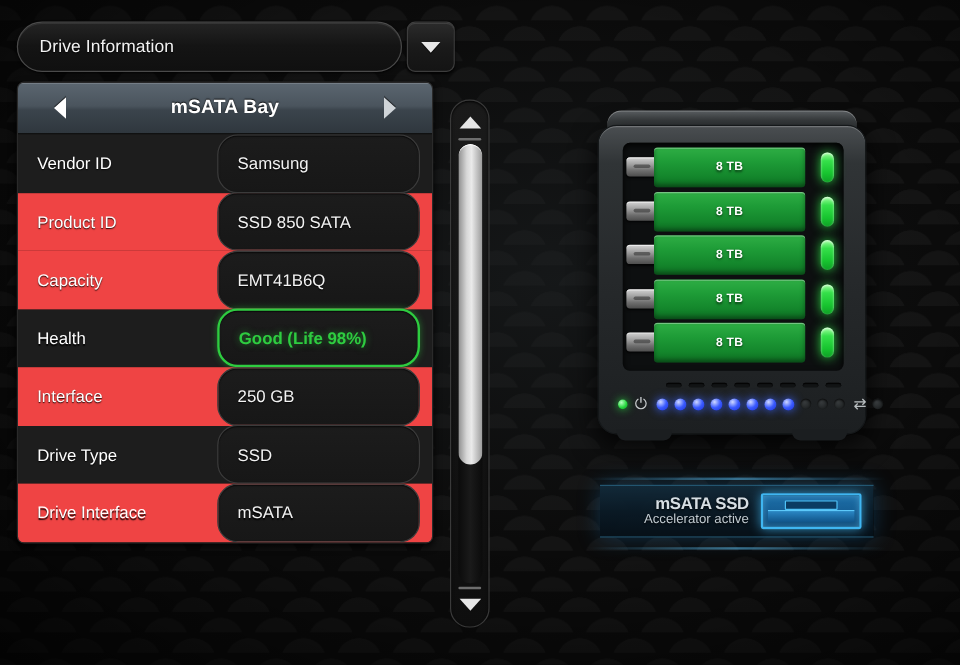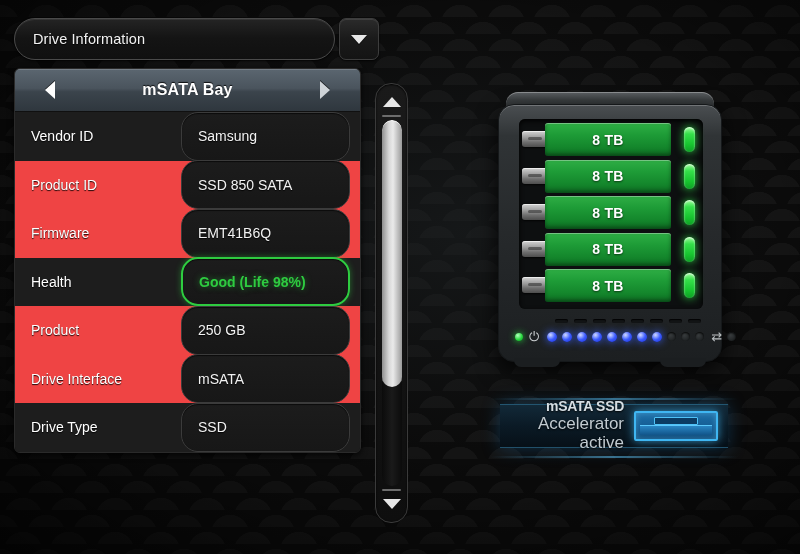--- a/index.html
+++ b/index.html
@@ -257,21 +257,21 @@
     left: 0; right: 26px; top: 0; bottom: 0;
     border-radius: 3px;
     background: linear-gradient(180deg,#2fae45 0%, #1e9c37 35%, #14872c 72%, #0e6f23 100%);
     box-shadow: inset 0 1px 0 rgba(255,255,255,.35), inset 0 -2px 4px rgba(0,0,0,.4);
     display: flex;
     align-items: center;
     justify-content: center;
   }
   .bay-cap {
     color: #ffffff;
-    font-size: 14px;
+    font-size: 10px;
     font-weight: bold;
     text-shadow: 0 1px 2px rgba(0,0,0,.6);
     letter-spacing: .3px;
   }
   .bay-latch {
     position: absolute;
     left: -23px; top: 8px;
     width: 28px; height: 16px;
     border-radius: 3px;
     background: linear-gradient(180deg,#d4d4d4 0%, #9d9d9d 40%, #6e6e6e 70%, #4d4d4d 100%);
@@ -350,21 +350,21 @@
     padding: 0 10px;
     box-shadow: 0 0 18px rgba(30,120,190,.35);
   }
   #accel-text { flex: 1; text-align: right; padding-right: 10px; }
   #accel-text .l1 {
     display:block; color:#d6dee3; font-size: 14px; font-weight: bold;
     letter-spacing: -.3px; line-height: 1.05;
     text-shadow: 0 1px 2px rgba(0,0,0,.9);
   }
   #accel-text .l2 {
-    display:block; color:#c2cbd1; font-size: 17px; line-height: 1.15;
+    display:block; color:#c2cbd1; font-size: 11px; line-height: 1.15;
     text-shadow: 0 1px 2px rgba(0,0,0,.9);
   }
   #ssd-graphic {
     width: 84px; height: 30px;
     border: 2px solid #3fb6f2;
     border-radius: 2px;
     background: linear-gradient(180deg,#1d6fa8 0%, #155d93 55%, #0d4a79 100%);
     box-shadow: 0 0 10px rgba(63,182,242,.75), inset 0 0 6px rgba(140,220,255,.35);
     position: relative;
   }
@@ -414,38 +414,38 @@
 
     <div class="info-row odd">
       <span class="row-label">Vendor ID</span>
       <span class="row-value">Samsung</span>
     </div>
     <div class="info-row even">
       <span class="row-label">Product ID</span>
       <span class="row-value">SSD 850 SATA</span>
     </div>
     <div class="info-row even">
-      <span class="row-label">Firmware</span>
+      <span class="row-label">Capacity</span>
       <span class="row-value">EMT41B6Q</span>
     </div>
     <div class="info-row odd">
       <span class="row-label">Health</span>
       <span class="row-value health">Good (Life 98%)</span>
     </div>
     <div class="info-row even">
-      <span class="row-label">Product</span>
+      <span class="row-label">Interface</span>
       <span class="row-value">250 GB</span>
+    </div>
+    <div class="info-row odd">
+      <span class="row-label">Drive Type</span>
+      <span class="row-value">SSD</span>
     </div>
     <div class="info-row even">
       <span class="row-label">Drive Interface</span>
       <span class="row-value">mSATA</span>
-    </div>
-    <div class="info-row odd">
-      <span class="row-label">Drive Type</span>
-      <span class="row-value">SSD</span>
     </div>
   </div>
 
   <div id="scrollbar">
     <div class="sb-btn">
       <span class="tri-up-sm"></span>
     </div>
     <div class="sb-sep"></div>
     <div id="sb-track">
       <div id="sb-thumb"></div>

